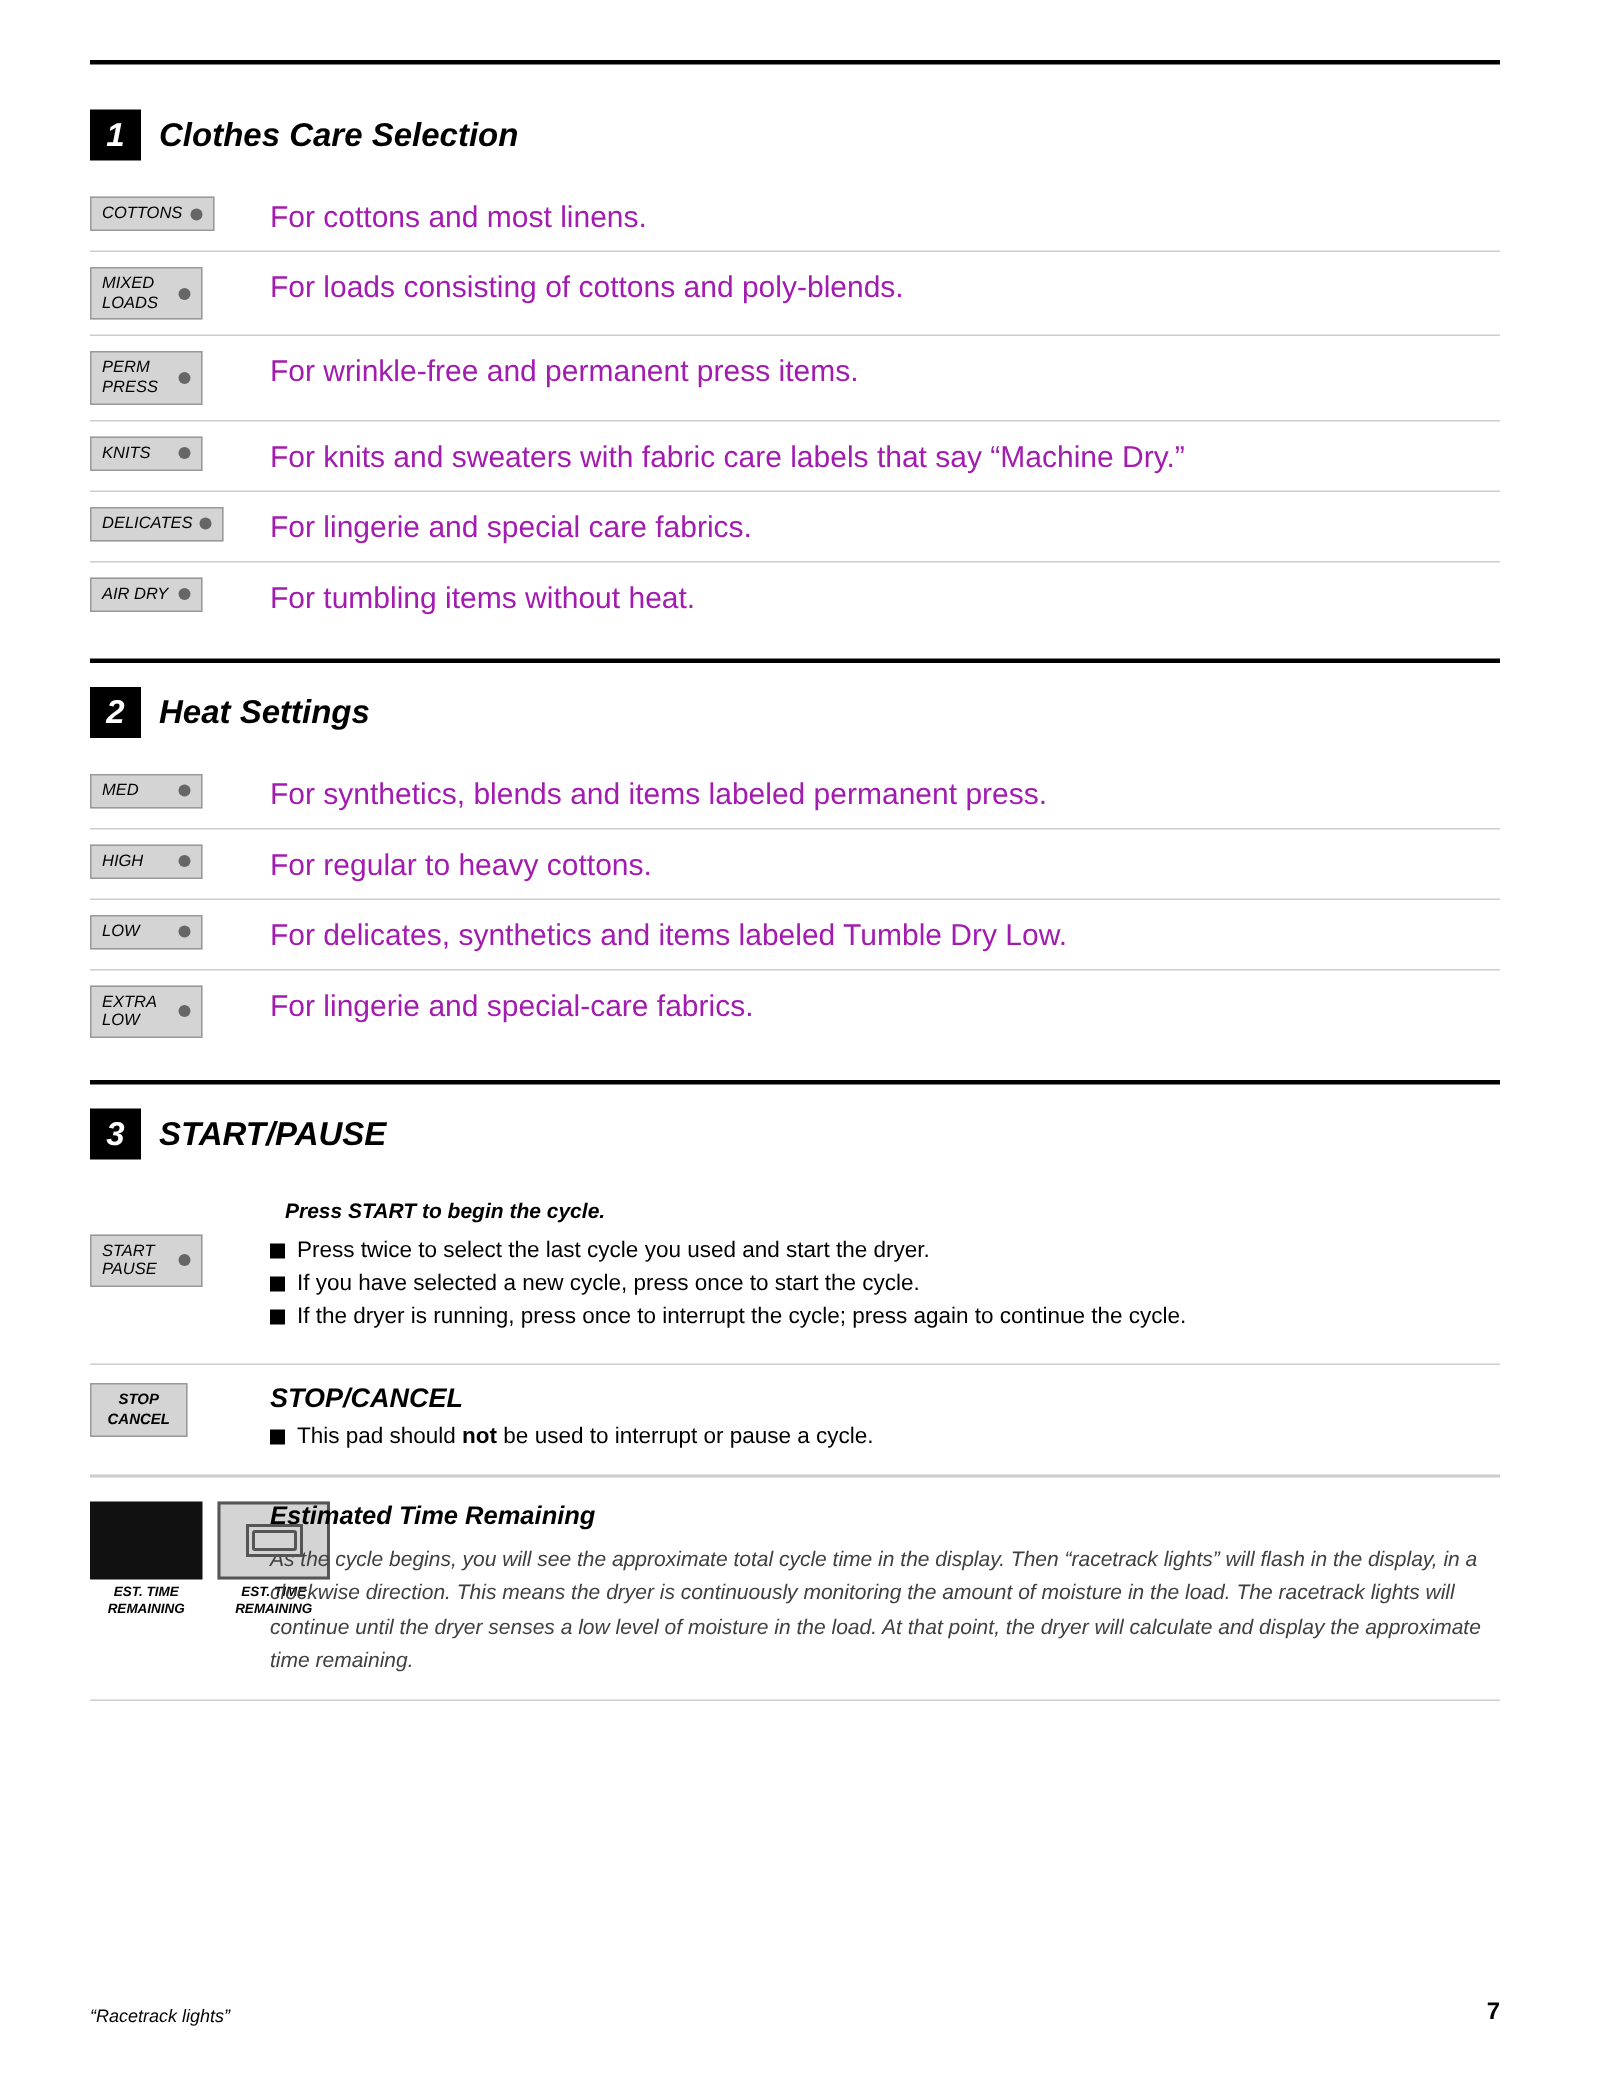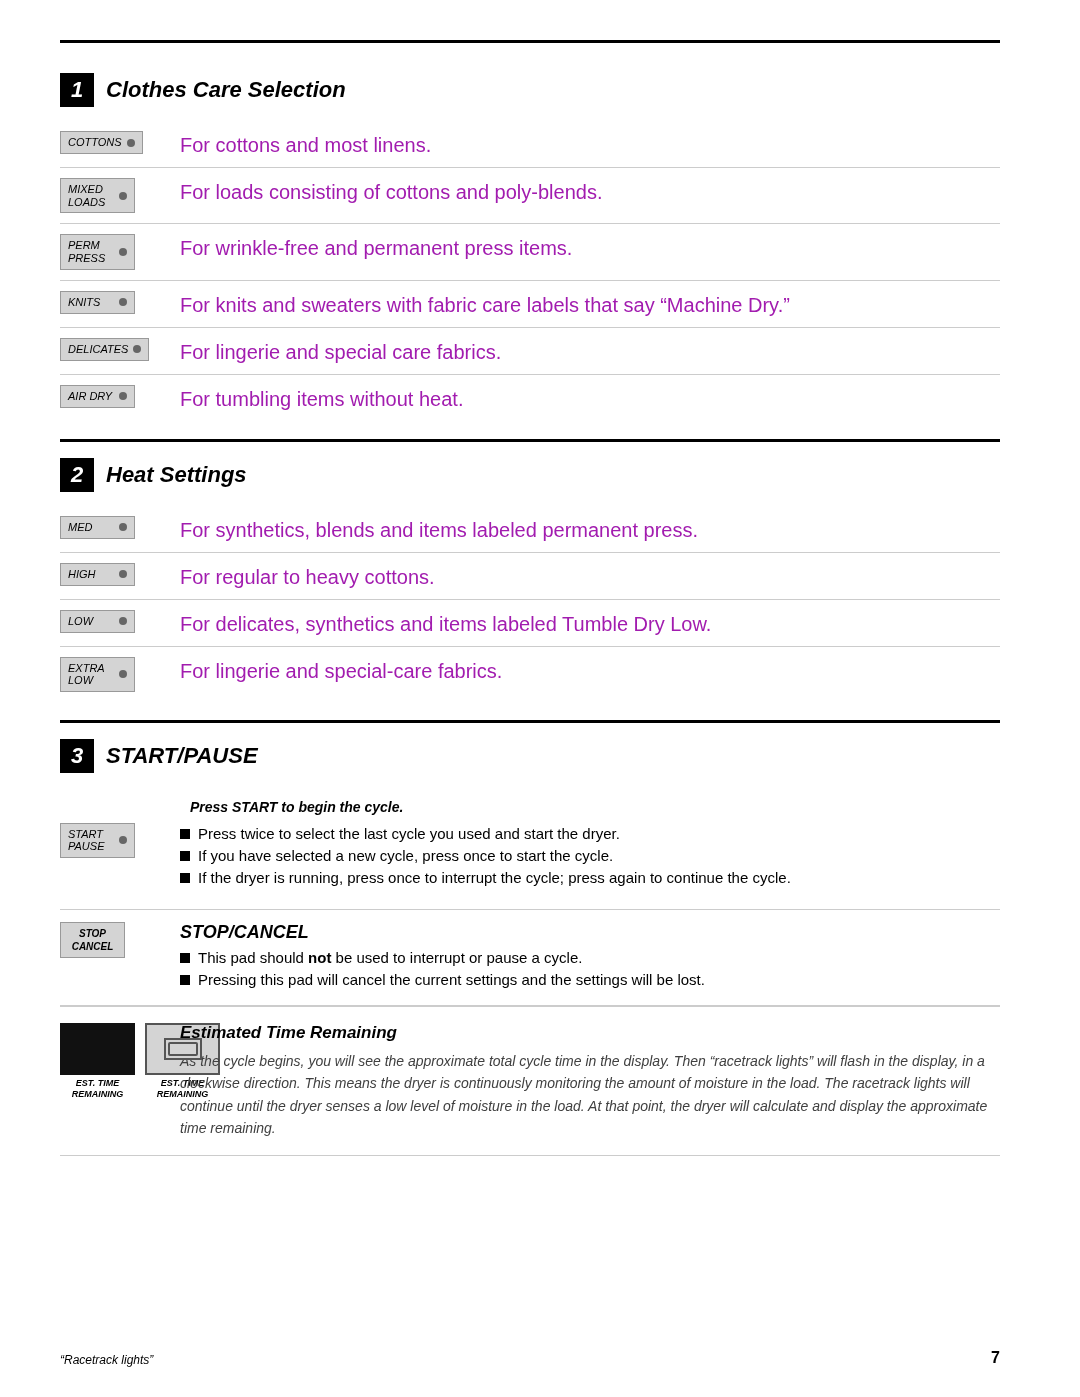--- a/index.html
+++ b/index.html
@@ -235,21 +235,21 @@
     .est-desc {
       font-size: 14px;
       line-height: 1.6;
       color: #404040;
       font-style: italic;
     }
 
     
     .page-footer {
       position: absolute;
-      bottom: 30px;
+      bottom: 46px;
       left: 60px;
       right: 80px;
       display: flex;
       justify-content: space-between;
       align-items: flex-end;
     }
     .racetrack-caption {
       font-size: 12px;
       font-style: italic;
       color: #000;
@@ -438,24 +438,20 @@
         <span>STOP</span><br>
         <span>CANCEL</span>
       </div>
     </div>
     <div class="stop-content">
       <div class="stop-title">STOP/CANCEL</div>
       <div class="bullet-item">
         <span class="bullet-square"></span>
         <span style="font-size:15px;">This pad should <strong>not</strong> be used to interrupt or pause a cycle.</span>
       </div>
-      <div class="bullet-item">
-        <span class="bullet-square"></span>
-        <span style="font-size:15px;">Pressing this pad will cancel the current settings and the settings will be lost.</span>
-      </div>
     </div>
   </div>
 
   <div style="border-top: 1px solid #ccc;"></div>
   <div class="est-section">
     <div class="est-buttons-cell">
 
       <div style="display:flex;flex-direction:column;align-items:center;">
         <div class="est-button-black">
         </div>

